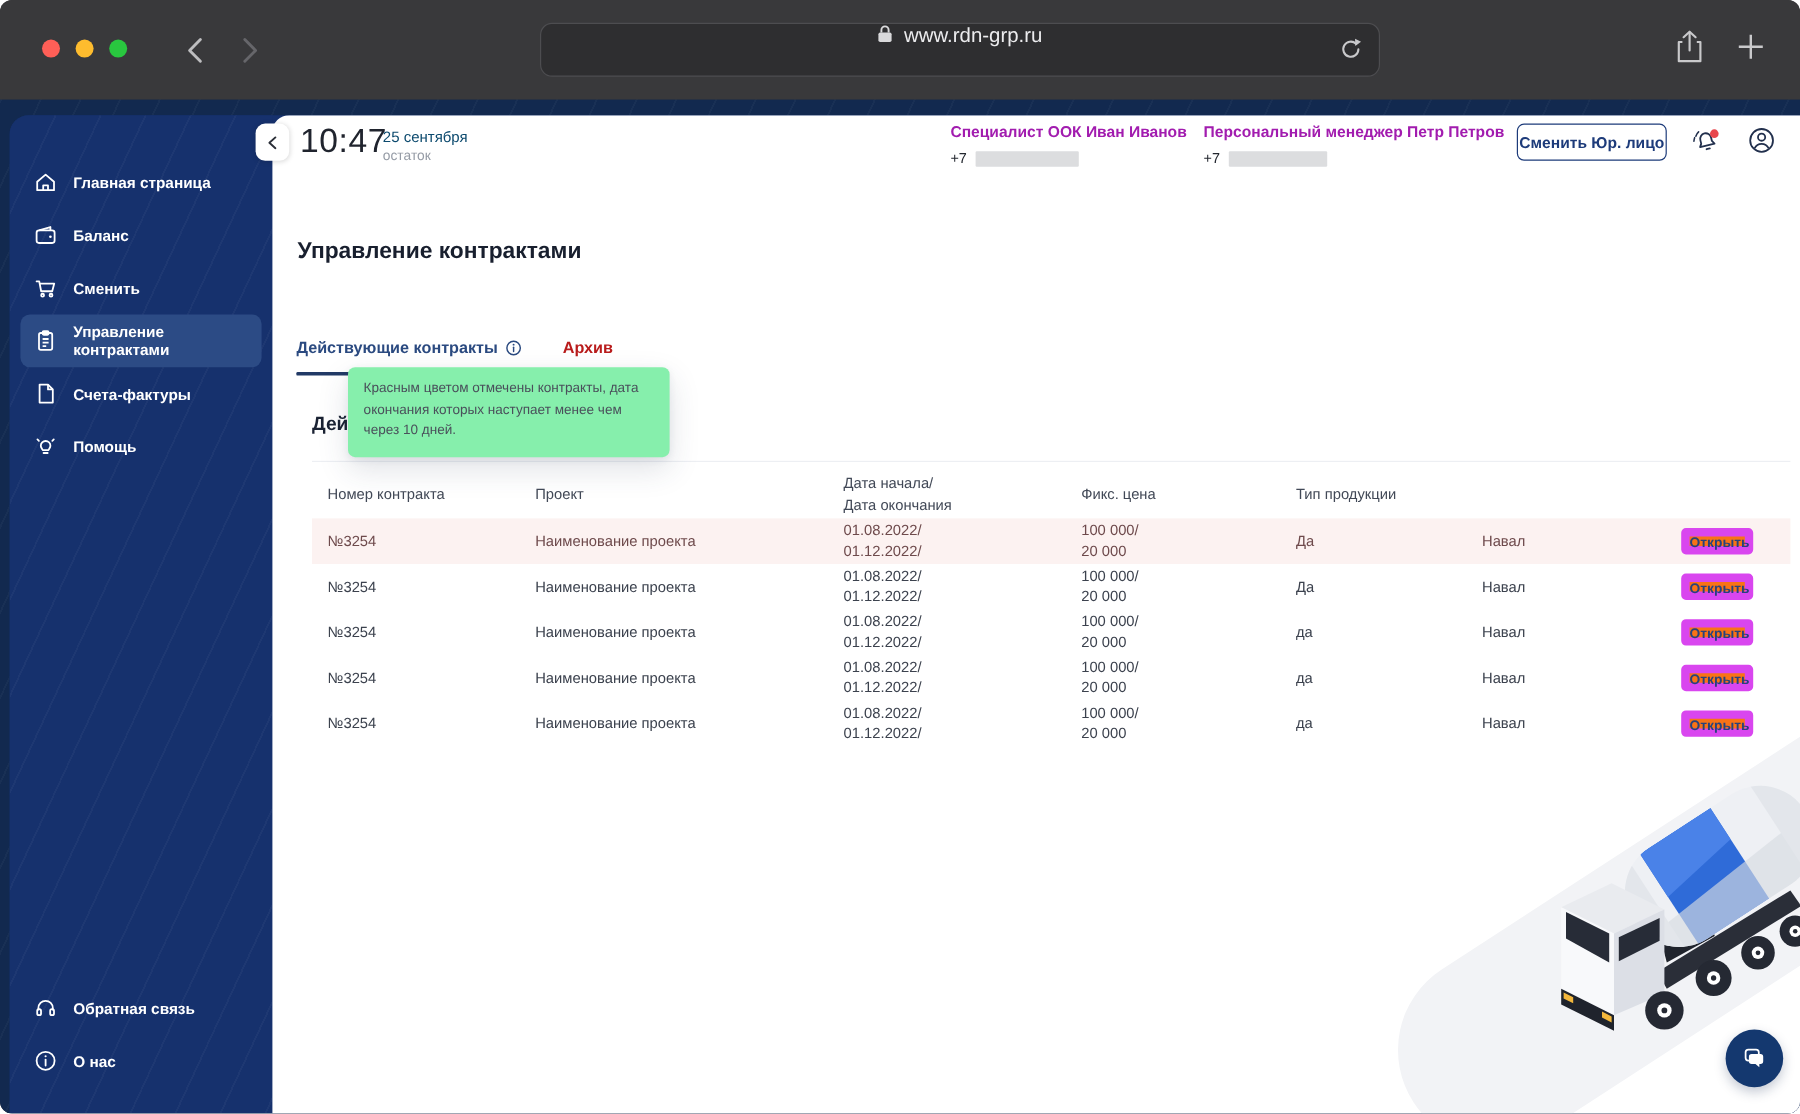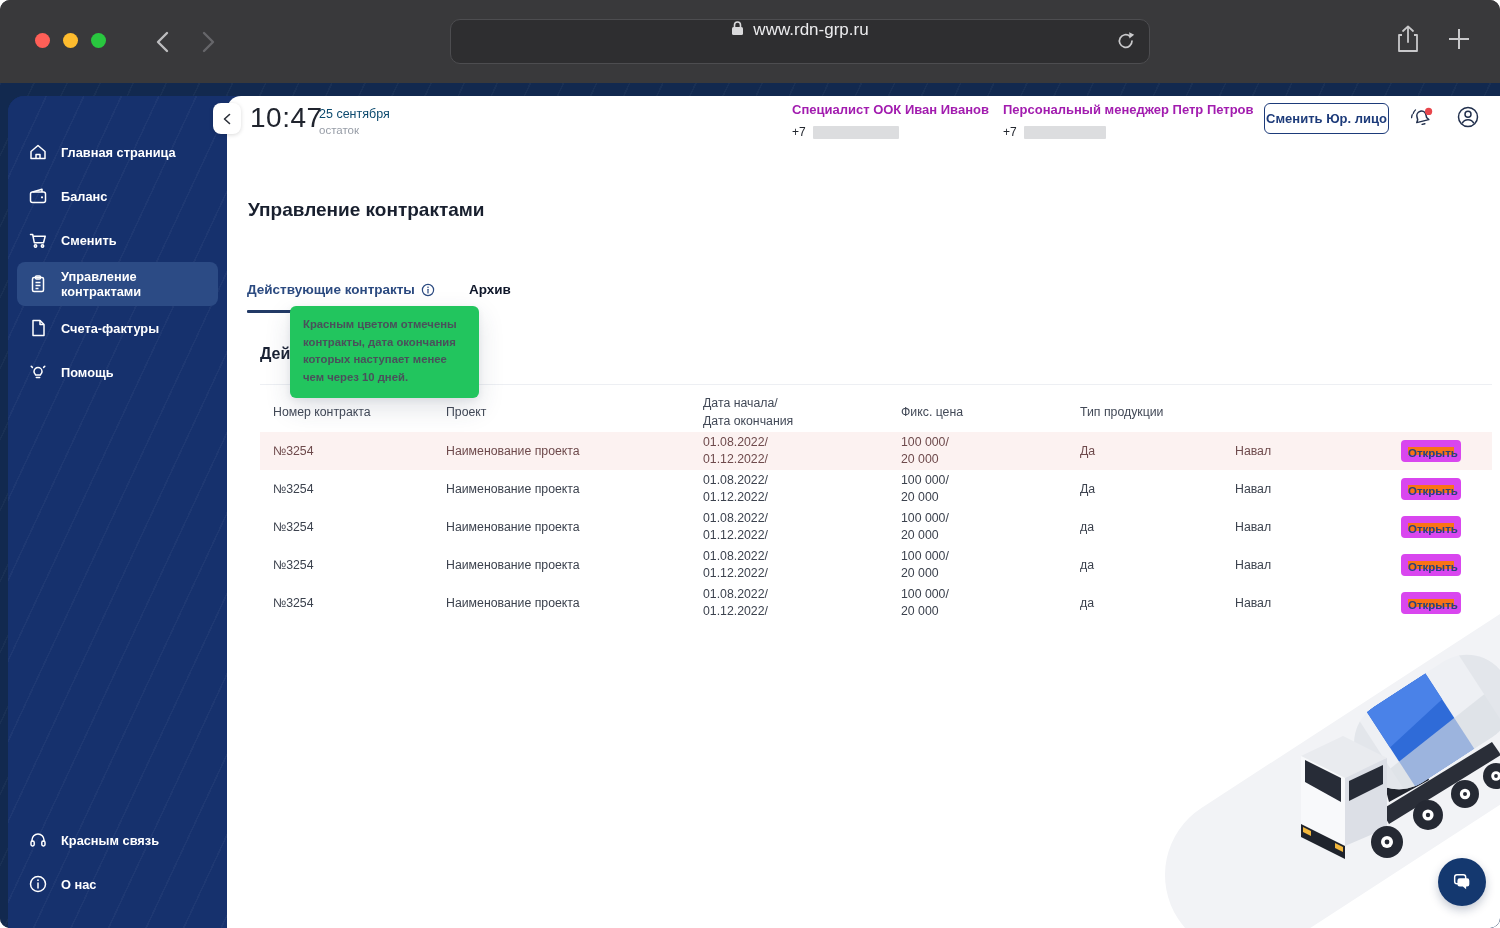--- a/index.html
+++ b/index.html
@@ -51,26 +51,26 @@
   .contact-1 { left:565px; } .contact-2 { left:776px; }
   .contact-1 .redact{ width:86px; } .contact-2 .redact{ width:82px; }
 
   .change-entity-btn { position:absolute; left:1037px; top:7px; width:125px; height:31px; background:#fff; border:1.5px solid #1d3b7a; border-radius:6px; color:#1d3b7a; font-size:13px; font-weight:700; font-family:inherit; cursor:pointer; }
   .bell-btn { position:absolute; left:1182px; top:9px; width:26px; height:26px; background:none; border:none; cursor:pointer; padding:0; }
   .profile-btn { position:absolute; left:1228px; top:8px; width:26px; height:26px; background:none; border:none; cursor:pointer; padding:0; }
 
   .page-title { position:absolute; left:21px; top:103px; font-size:19px; font-weight:800; color:#181f2e; }
 
   .tabs { position:absolute; left:20px; top:186px; display:flex; gap:34px; align-items:center; }
-  .tab { font-size:13.5px; font-weight:700; color:#0f172a; cursor:pointer; display:flex; align-items:center; gap:6px; }
+  .tab { font-size:13.5px; font-weight:700; color:#b91c1c; cursor:pointer; display:flex; align-items:center; gap:6px; }
   .tab.active { color:#2b4a80; }
   .tab-underline { position:absolute; left:20px; top:214px; width:148px; height:3px; background:#223a66; border-radius:1px; }
 
   .section-heading { position:absolute; left:33px; top:249px; font-size:16px; font-weight:800; color:#1a2233; z-index:1; }
-  .tooltip-card { position:absolute; left:63px; top:210px; width:189px; background:#22c55e; border-radius:6px; padding:10px 13px 12px 13px; font-size:11.3px; line-height:1.55; color:#4a505b; z-index:4; box-shadow:0 10px 26px rgba(50,60,90,0.15), 0 2px 6px rgba(50,60,90,0.08);font-weight:bold; }
+  .tooltip-card { position:absolute; left:63px; top:210px; width:268px; background:#86efac; border-radius:6px; padding:10px 13px 12px 13px; font-size:11.3px; line-height:1.55; color:#4a505b; z-index:4; box-shadow:0 10px 26px rgba(50,60,90,0.15), 0 2px 6px rgba(50,60,90,0.08); }
 
   .table-divider { position:absolute; left:33px; top:288px; width:1232px; height:1px; background:#edeff3; }
 
   .table { position:absolute; left:33px; top:296px; width:1232px; }
   .tgrid { display:grid; grid-template-columns:173px 257px 198px 179px 155px 166px 1fr; padding-left:13px; align-items:center; }
   .thead { height:40px; font-size:12.3px; color:#424957; line-height:1.5; }
   .thead span { white-space:pre-line; }
   .trow { height:38px; font-size:12.3px; color:#3c424e; line-height:1.35; }
   .trow .two-line { white-space:pre-line; }
   .trow.highlight { background:var(--highlight-row-bg,#fcf2f1); color:var(--highlight-row-text,#6e4a4c); }
@@ -189,21 +189,21 @@
           </div>
         </div>
 
         <div class="side-footer">
           <div class="side-item">
             <svg width="20" height="20" viewBox="0 0 20 20" fill="none" stroke="#fff" stroke-width="1.5" stroke-linejoin="round">
                 <path d="M4 12 v-2 a6 6 0 0 1 12 0 v2"></path>
                 <rect x="3" y="11" width="3.2" height="5" rx="1.4"></rect>
                 <rect x="13.8" y="11" width="3.2" height="5" rx="1.4"></rect>
               </svg>
-            <span>Красным связь</span>
+            <span>Обратная связь</span>
           </div>
           <div class="side-item">
             <svg width="20" height="20" viewBox="0 0 20 20" fill="none" stroke="#fff" stroke-width="1.5">
                 <circle cx="10" cy="10" r="7.5"></circle>
                 <line x1="10" y1="9" x2="10" y2="14" stroke-linecap="round"></line>
                 <circle cx="10" cy="6.2" r="0.9" fill="#fff" stroke="none"></circle>
               </svg>
             <span>О нас</span>
           </div>
         </div>

